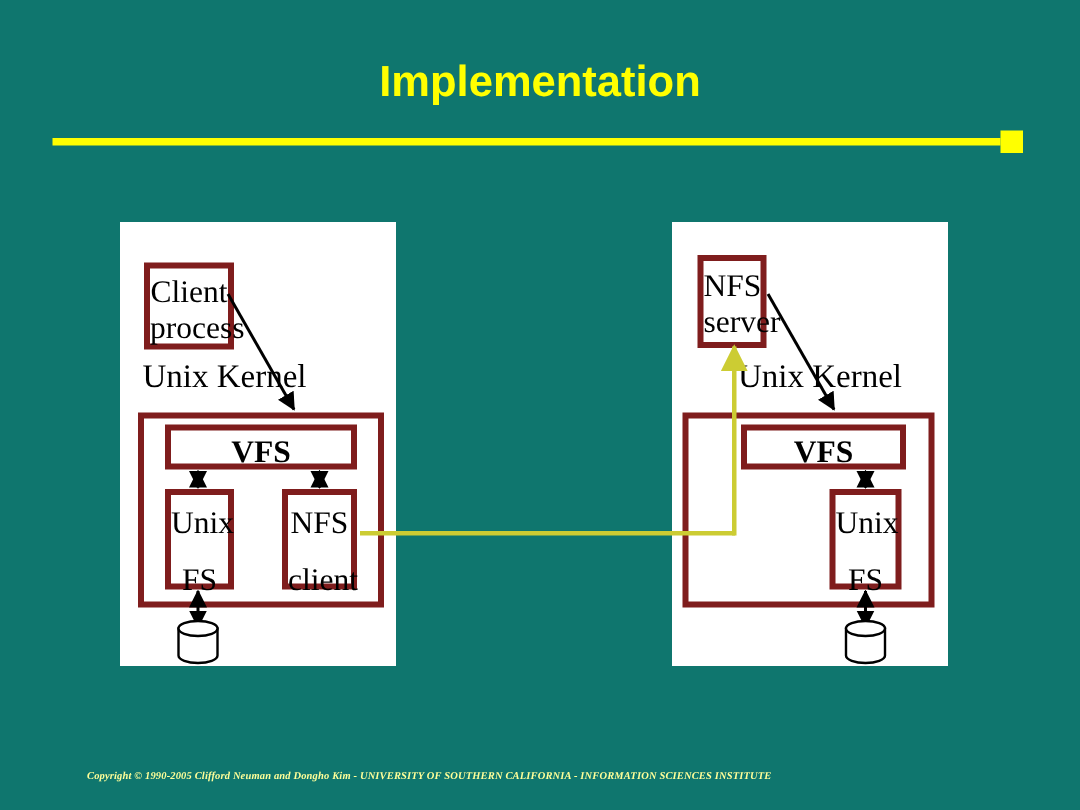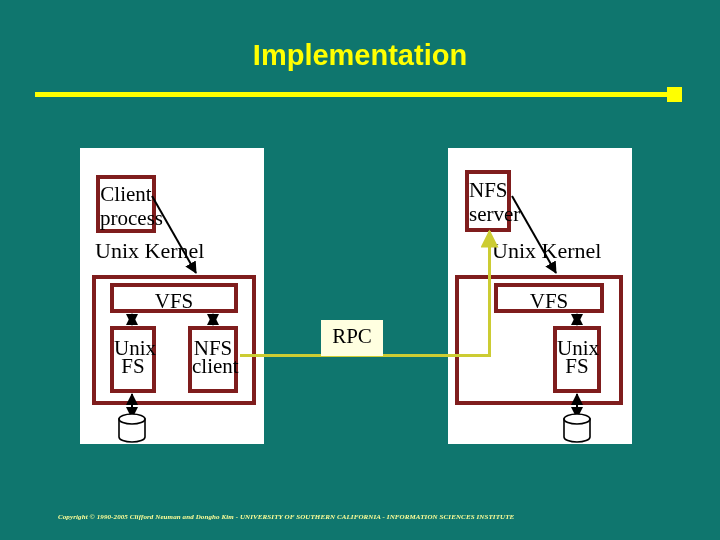--- a/index.html
+++ b/index.html
@@ -97,28 +97,28 @@
   #client-kernel-caption { left: 95px;  top: 238px; }
   #server-kernel-caption { left: 492px; top: 238px; }
 
   
   #client-kernel-box { left: 92px;  top: 275px; width: 164px; height: 130px; }
   #server-kernel-box { left: 455px; top: 275px; width: 168px; height: 130px; }
 
   
   #client-vfs { left: 110px; top: 283px; width: 128px; height: 30px; }
   #server-vfs { left: 494px; top: 283px; width: 110px; height: 30px; }
-  .vfs .lbl { top: 2px; }
+  .vfs .lbl { top: 2px; font-weight: bold; }
 
   
   #client-unixfs { left: 110px; top: 326px; width: 46px; height: 67px; }
   #client-nfs    { left: 188px; top: 326px; width: 50px; height: 67px; }
   #server-unixfs { left: 553px; top: 326px; width: 48px; height: 67px; }
   .leaf .lbl  { top: 6px; text-align: center; }
-  .leaf .lbl2 { top: 24px; }
+  .leaf .lbl2 { top: 44px; }
 
   
   #arrow-layer {
     position: absolute;
     left: 0; top: 0;
     width: 720px; height: 540px;
     pointer-events: none;
   }
 
   
@@ -214,23 +214,20 @@
   </div>
 
   <div class="obox leaf" id="server-unixfs">
     <span class="lbl">Unix</span>
     <span class="lbl lbl2">FS</span>
   </div>
 
   <div class="rpc-line" id="rpc-h1"></div>
   <div class="rpc-line" id="rpc-v1"></div>
 
-  <div id="rpc-box">
-    <span class="lbl">RPC</span>
-  </div>
 
   <svg id="arrow-layer" viewBox="0 0 720 540" xmlns="http://www.w3.org/2000/svg">
     <defs>
       <marker id="ah" markerWidth="7" markerHeight="7" refX="5.5" refY="3" orient="auto">
         <path d="M0,0 L6,3 L0,6 z" fill="#000000"></path>
       </marker>
       <marker id="ah-start" markerWidth="7" markerHeight="7" refX="0.5" refY="3" orient="auto">
         <path d="M6,0 L0,3 L6,6 z" fill="#000000"></path>
       </marker>
       <marker id="ah-y" markerWidth="7" markerHeight="7" refX="5.5" refY="3" orient="auto">

